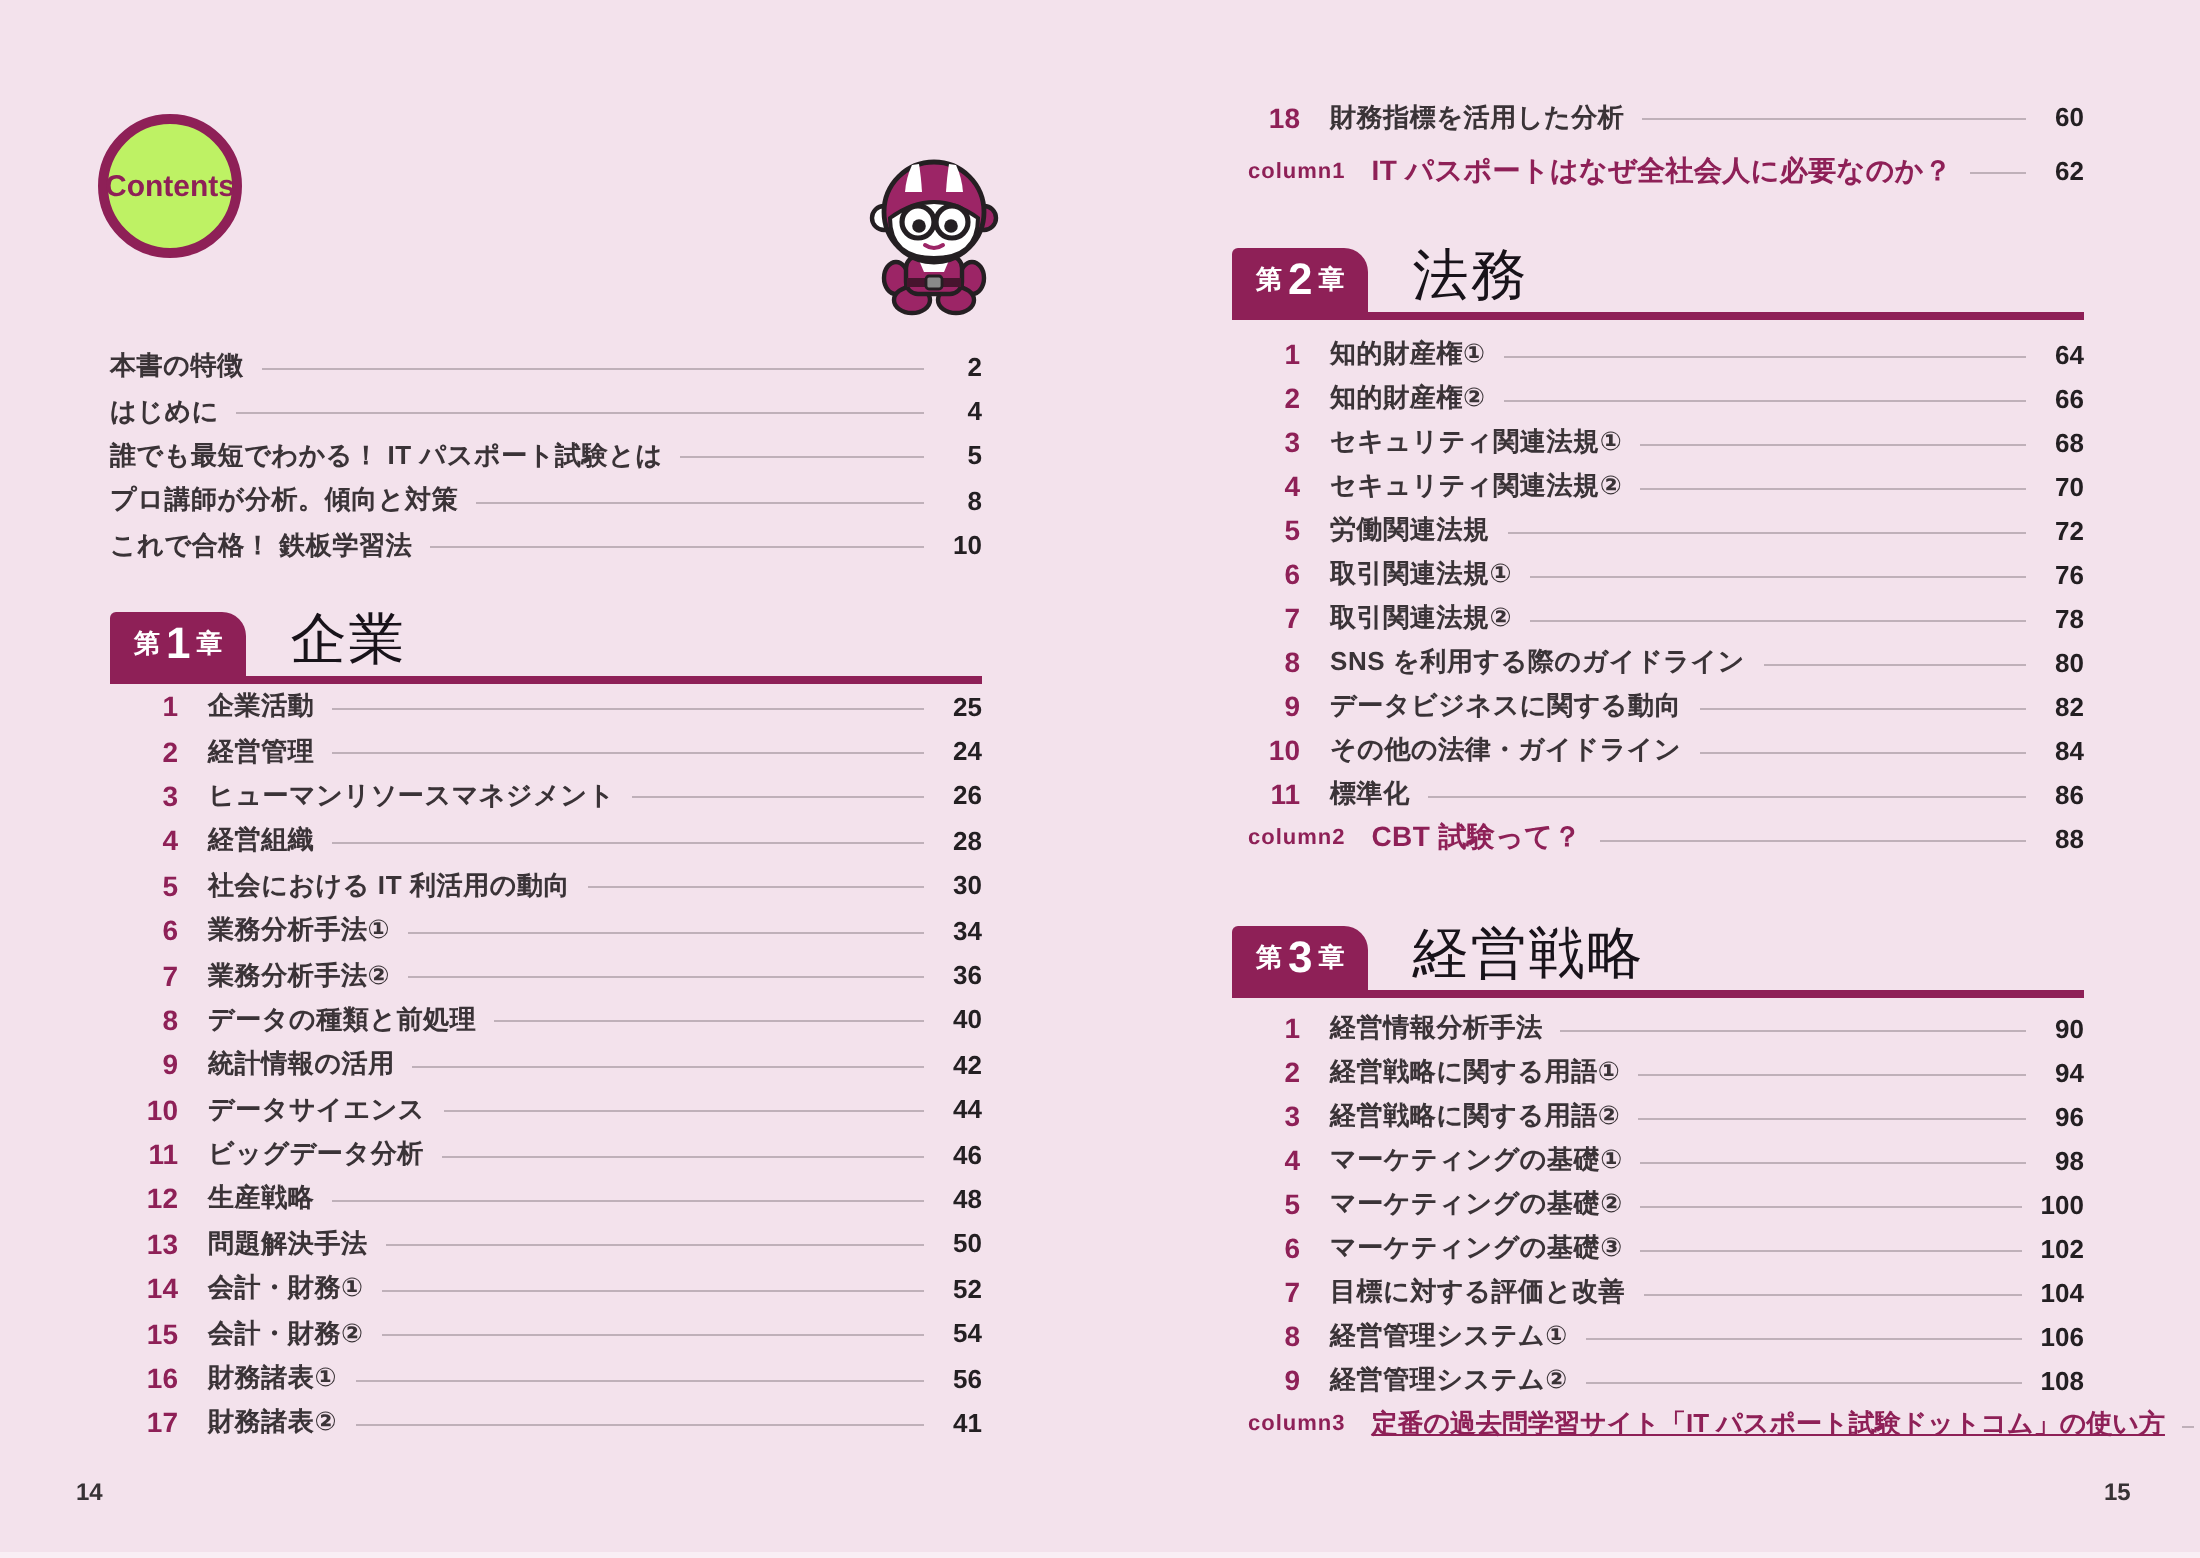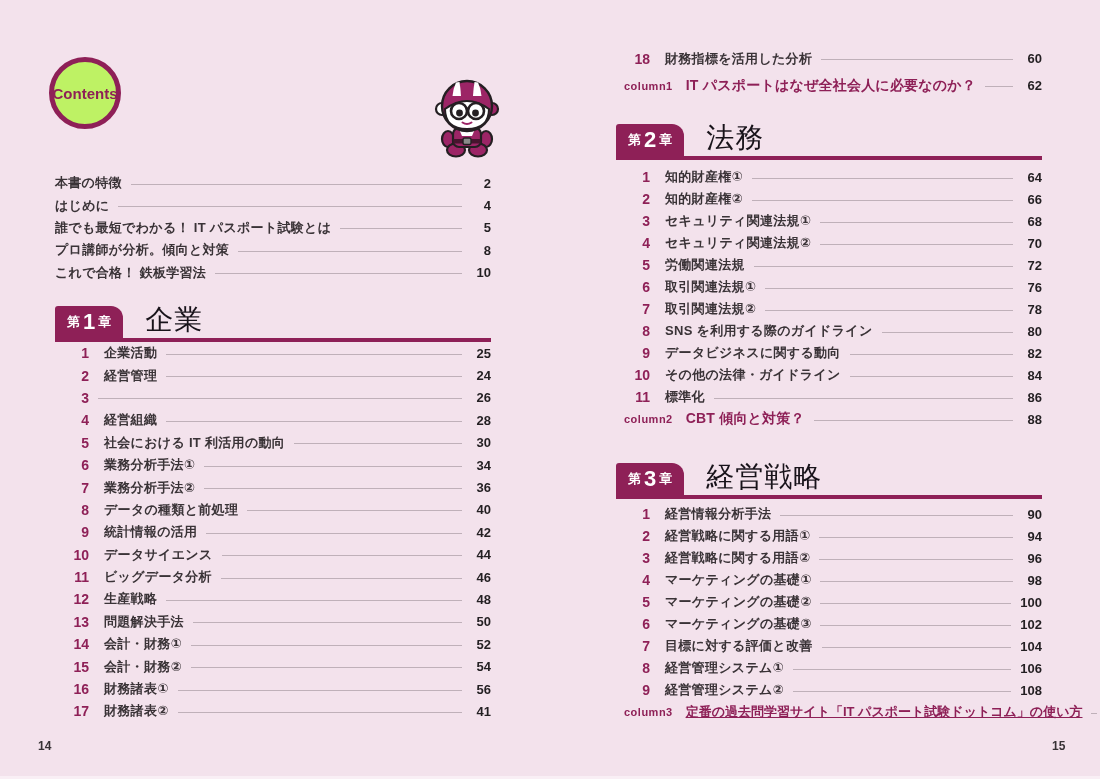--- a/index.html
+++ b/index.html
@@ -174,20 +174,21 @@
 
         <div class="toc-row">
           <span class="toc-num">2</span>
           <span class="toc-title">経営管理</span>
           <span class="leader"></span>
           <span class="toc-page">24</span>
         </div>
 
         <div class="toc-row">
           <span class="toc-num">3</span>
+          <span class="toc-title">ヒューマンリソースマネジメント</span>
           <span class="leader"></span>
           <span class="toc-page">26</span>
         </div>
 
         <div class="toc-row">
           <span class="toc-num">4</span>
           <span class="toc-title">経営組織</span>
           <span class="leader"></span>
           <span class="toc-page">28</span>
         </div>
@@ -389,21 +390,21 @@
 
         <div class="toc-row">
           <span class="toc-num">11</span>
           <span class="toc-title">標準化</span>
           <span class="leader"></span>
           <span class="toc-page">86</span>
         </div>
       </div>
     <div class="toc-row column-row">
       <span class="column-label" style="margin-left:8px">column2</span>
-      <span class="column-title">CBT 傾向と対策？</span>
+      <span class="column-title">CBT 試験って？</span>
       <span class="leader"></span>
       <span class="toc-page">88</span>
     </div>
   </div>
 
   <div class="chapter chap3">
     <div class="chap-head">
       <div class="chap-badge">
         <span class="b-small">第</span>
         <span class="b-num">3</span>

